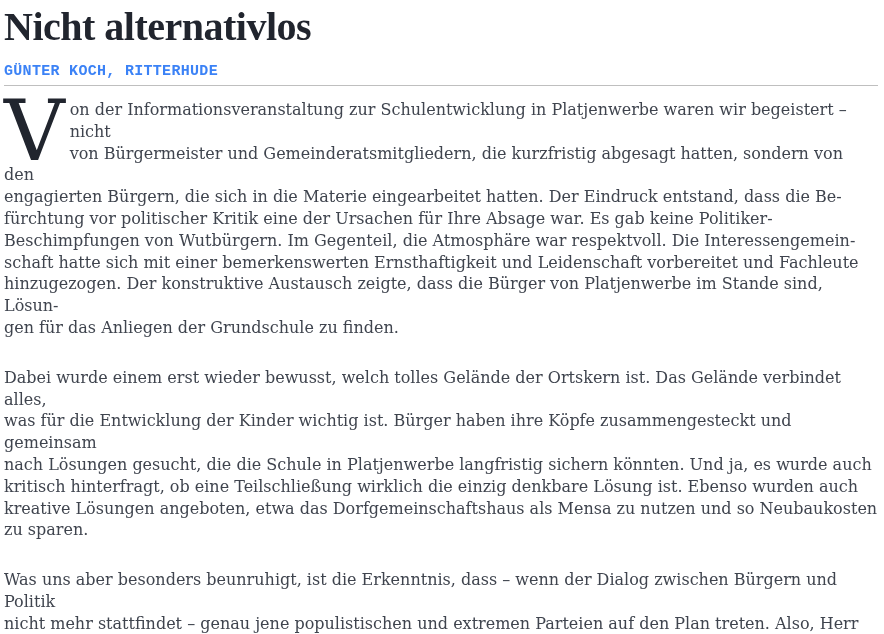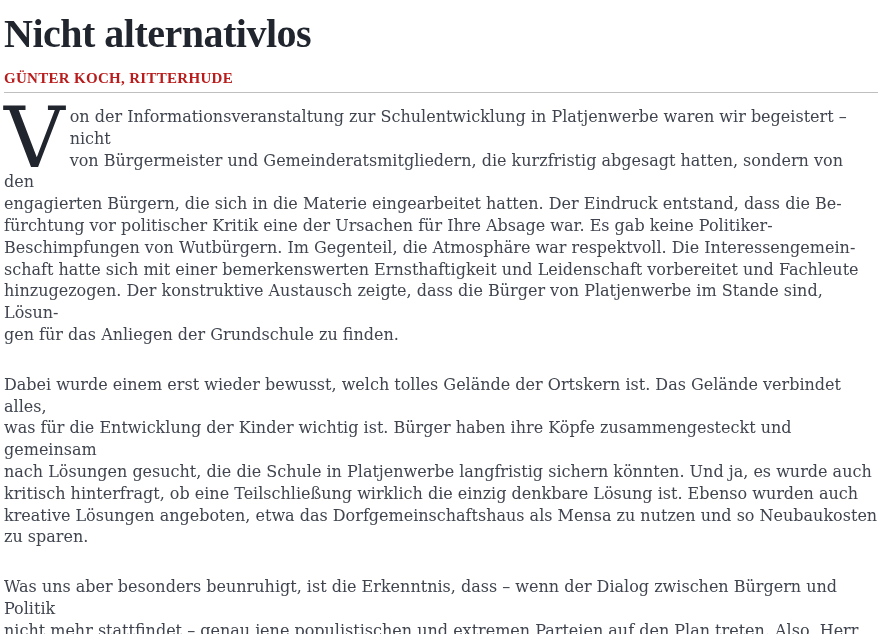--- a/index.html
+++ b/index.html
@@ -7,41 +7,41 @@
     padding: 0;
     background: #ffffff;
     width: 884px;
     height: 634px;
     overflow: hidden;
   }
   .page {
     box-sizing: border-box;
     width: 884px;
     height: 634px;
-    padding: 13px 6px 0 4px;
+    padding: 6px 6px 0 4px;
     font-family: "DejaVu Serif", serif;
     color: #3f444e;
   }
   .title {
     margin: 0;
     font-family: "Liberation Serif", serif;
     font-weight: 700;
     font-size: 40px;
     line-height: 42px;
     letter-spacing: -0.5px;
     color: #21252e;
   }
   .byline {
     margin-top: 16px;
-    font-family: Liberation Serif, serif;
+    font-family: Liberation Mono, monospace;
     font-weight: 700;
     font-size: 15px;
     line-height: 15px;
     letter-spacing: 0.3px;
-    color: #b91c1c;
+    color: #3b82f6;
   }
   .rule {
     border: none;
     border-top: 1px solid #bfbfbf;
     margin: 6px 0 0 0;
   }
   .body {
     margin-top: 13px;
     font-size: 16px;
     line-height: 21.8px;

